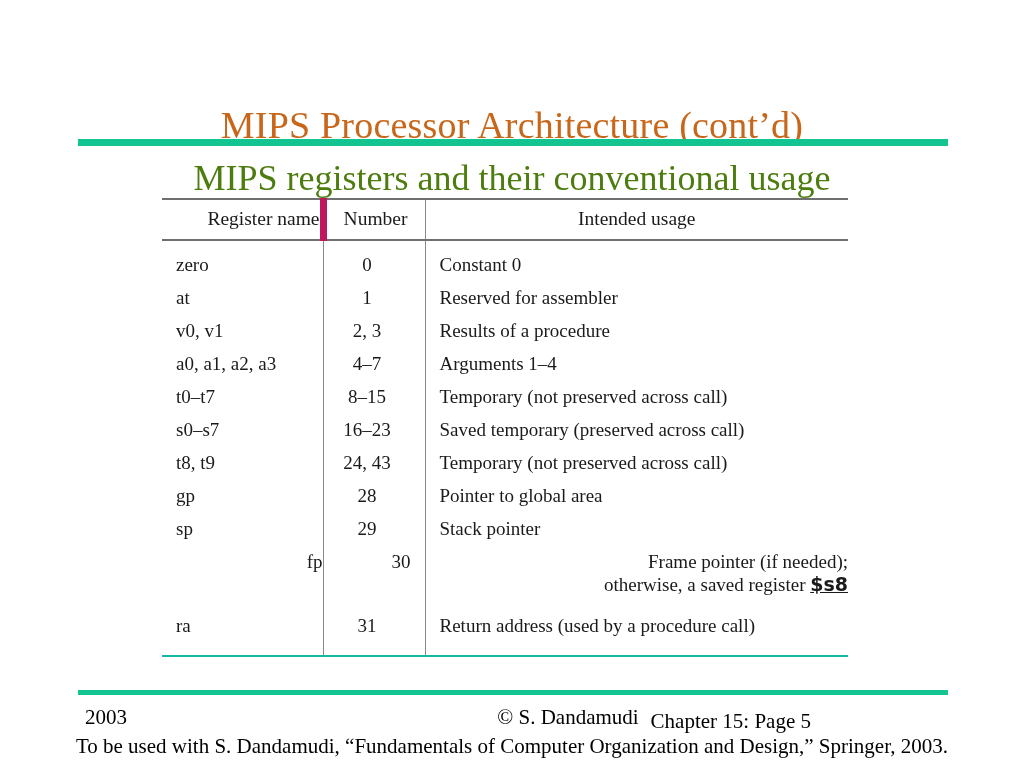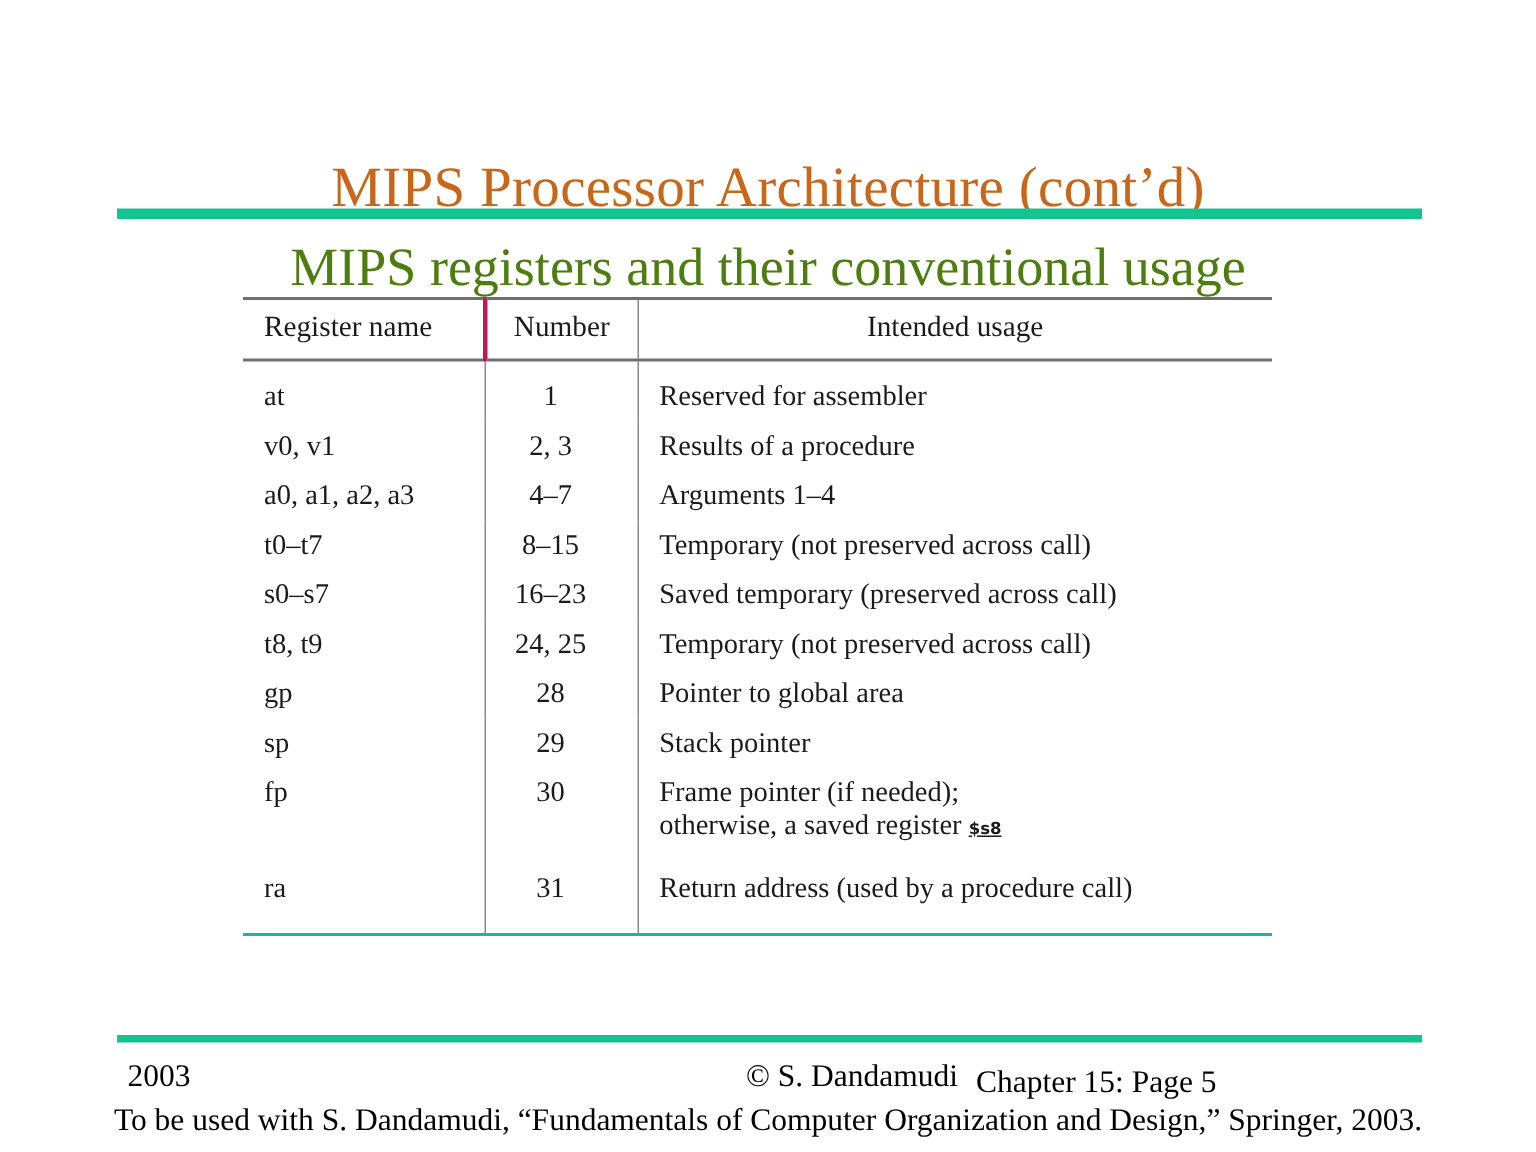--- a/index.html
+++ b/index.html
@@ -74,23 +74,23 @@
 
   #register-table thead th {
     font-weight: normal;
     font-size: 19.5px;
     padding: 8px 0 9px 0;
     border-top: 2px solid #6f6f6f;
     border-bottom: 2px solid #6f6f6f;
     vertical-align: middle;
   }
   #register-table th.h-name {
-    text-align: left;
+    text-align: right;
     padding-left: 14px;
-    border-right: 3px solid #be185d;
+    border-right: 7px solid #be185d;
   }
   #register-table th.h-number {
     text-align: center;
     border-right: 1px solid #8a8a8a;
   }
   #register-table th.h-usage {
     text-align: center;
   }
 
   #register-table tbody td {
@@ -110,36 +110,37 @@
   }
   #register-table tbody td.t-usage {
     text-align: left;
     padding-left: 14px;
   }
   #register-table tbody tr:first-child td { padding-top: 7px; }
   #register-table tbody tr.row-tall td {
     height: 62px;
     vertical-align: top;
     padding-top: 6px;
+    text-align: right;
   }
   #register-table tbody tr.row-tall td.t-name,
   #register-table tbody tr.row-tall td.t-number {
     vertical-align: top;
   }
   #register-table tbody tr.row-last td {
     border-bottom: 2px solid #14b8a6;
     height: 40px;
     vertical-align: top;
     padding-top: 2px;
   }
   .usage-line-2 { display: block; }
   .code-reg {
     font-family: "DejaVu Sans", "Liberation Sans", sans-serif;
     font-weight: bold;
-    font-size: 11px;
+    font-size: 19px;
     text-decoration: underline;
   }
 
   
   #footer-row {
     position: absolute;
     left: 0;
     top: 703px;
     width: 896px;
     height: 28px;
@@ -191,20 +192,25 @@
   </colgroup>
   <thead>
     <tr>
       <th class="h-name">Register name</th>
       <th class="h-number">Number</th>
       <th class="h-usage">Intended usage</th>
     </tr>
   </thead>
   <tbody id="register-table-body">
       <tr>
+        <td class="t-name">zero</td>
+        <td class="t-number">0</td>
+        <td class="t-usage">Constant 0</td>
+      </tr>
+      <tr>
         <td class="t-name">at</td>
         <td class="t-number">1</td>
         <td class="t-usage">Reserved for assembler</td>
       </tr>
       <tr>
         <td class="t-name">v0, v1</td>
         <td class="t-number">2, 3</td>
         <td class="t-usage">Results of a procedure</td>
       </tr>
       <tr>
@@ -217,21 +223,21 @@
         <td class="t-number">8–15</td>
         <td class="t-usage">Temporary (not preserved across call)</td>
       </tr>
       <tr>
         <td class="t-name">s0–s7</td>
         <td class="t-number">16–23</td>
         <td class="t-usage">Saved temporary (preserved across call)</td>
       </tr>
       <tr>
         <td class="t-name">t8, t9</td>
-        <td class="t-number">24, 25</td>
+        <td class="t-number">24, 43</td>
         <td class="t-usage">Temporary (not preserved across call)</td>
       </tr>
       <tr>
         <td class="t-name">gp</td>
         <td class="t-number">28</td>
         <td class="t-usage">Pointer to global area</td>
       </tr>
       <tr>
         <td class="t-name">sp</td>
         <td class="t-number">29</td>

